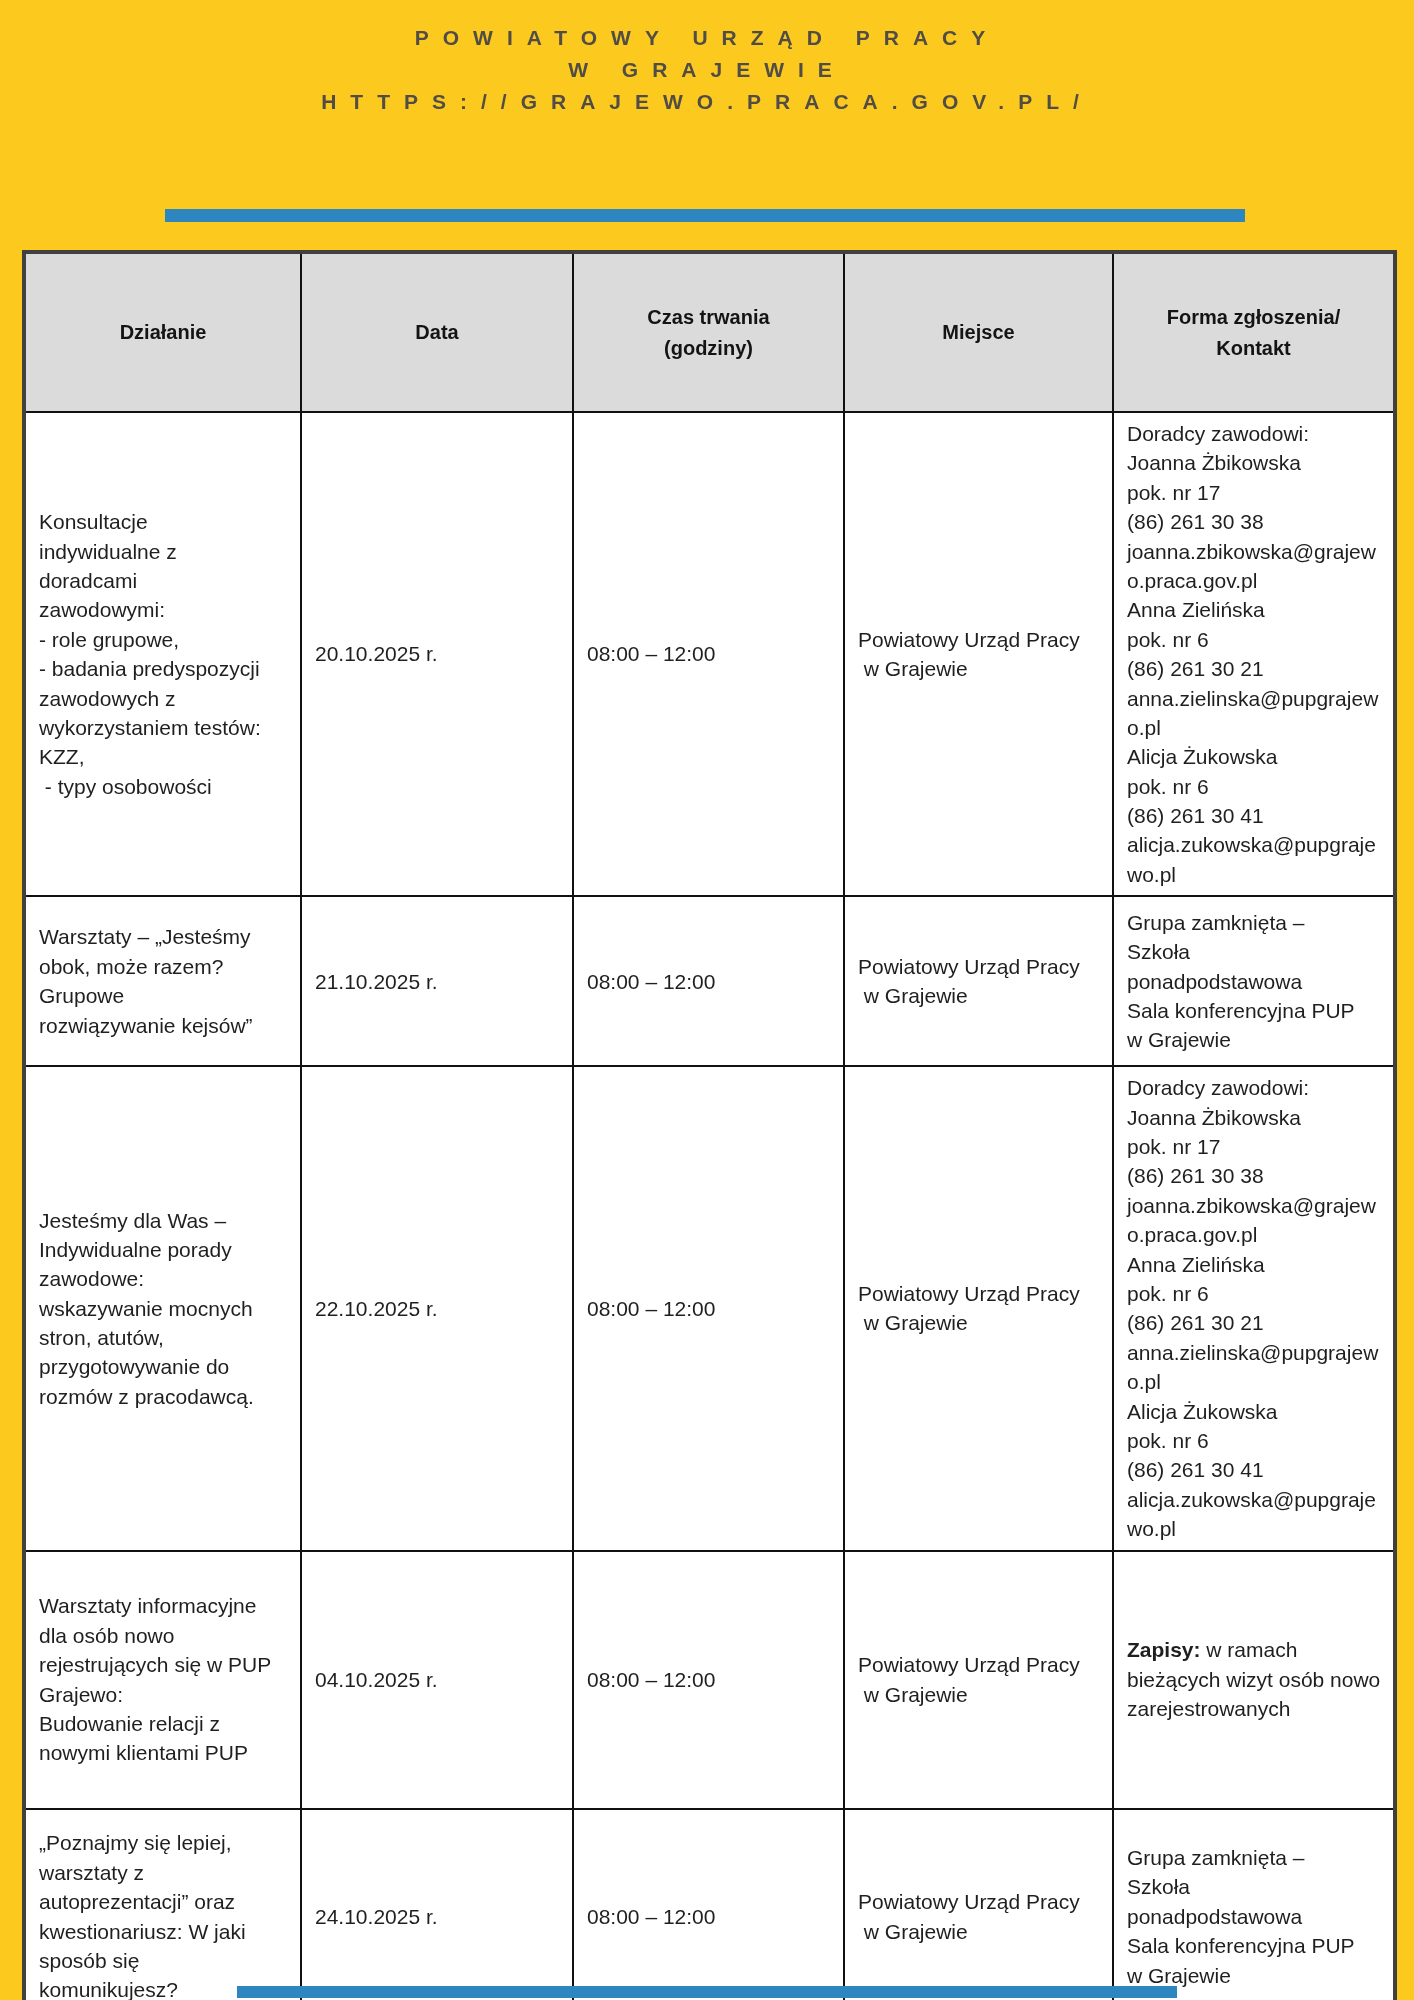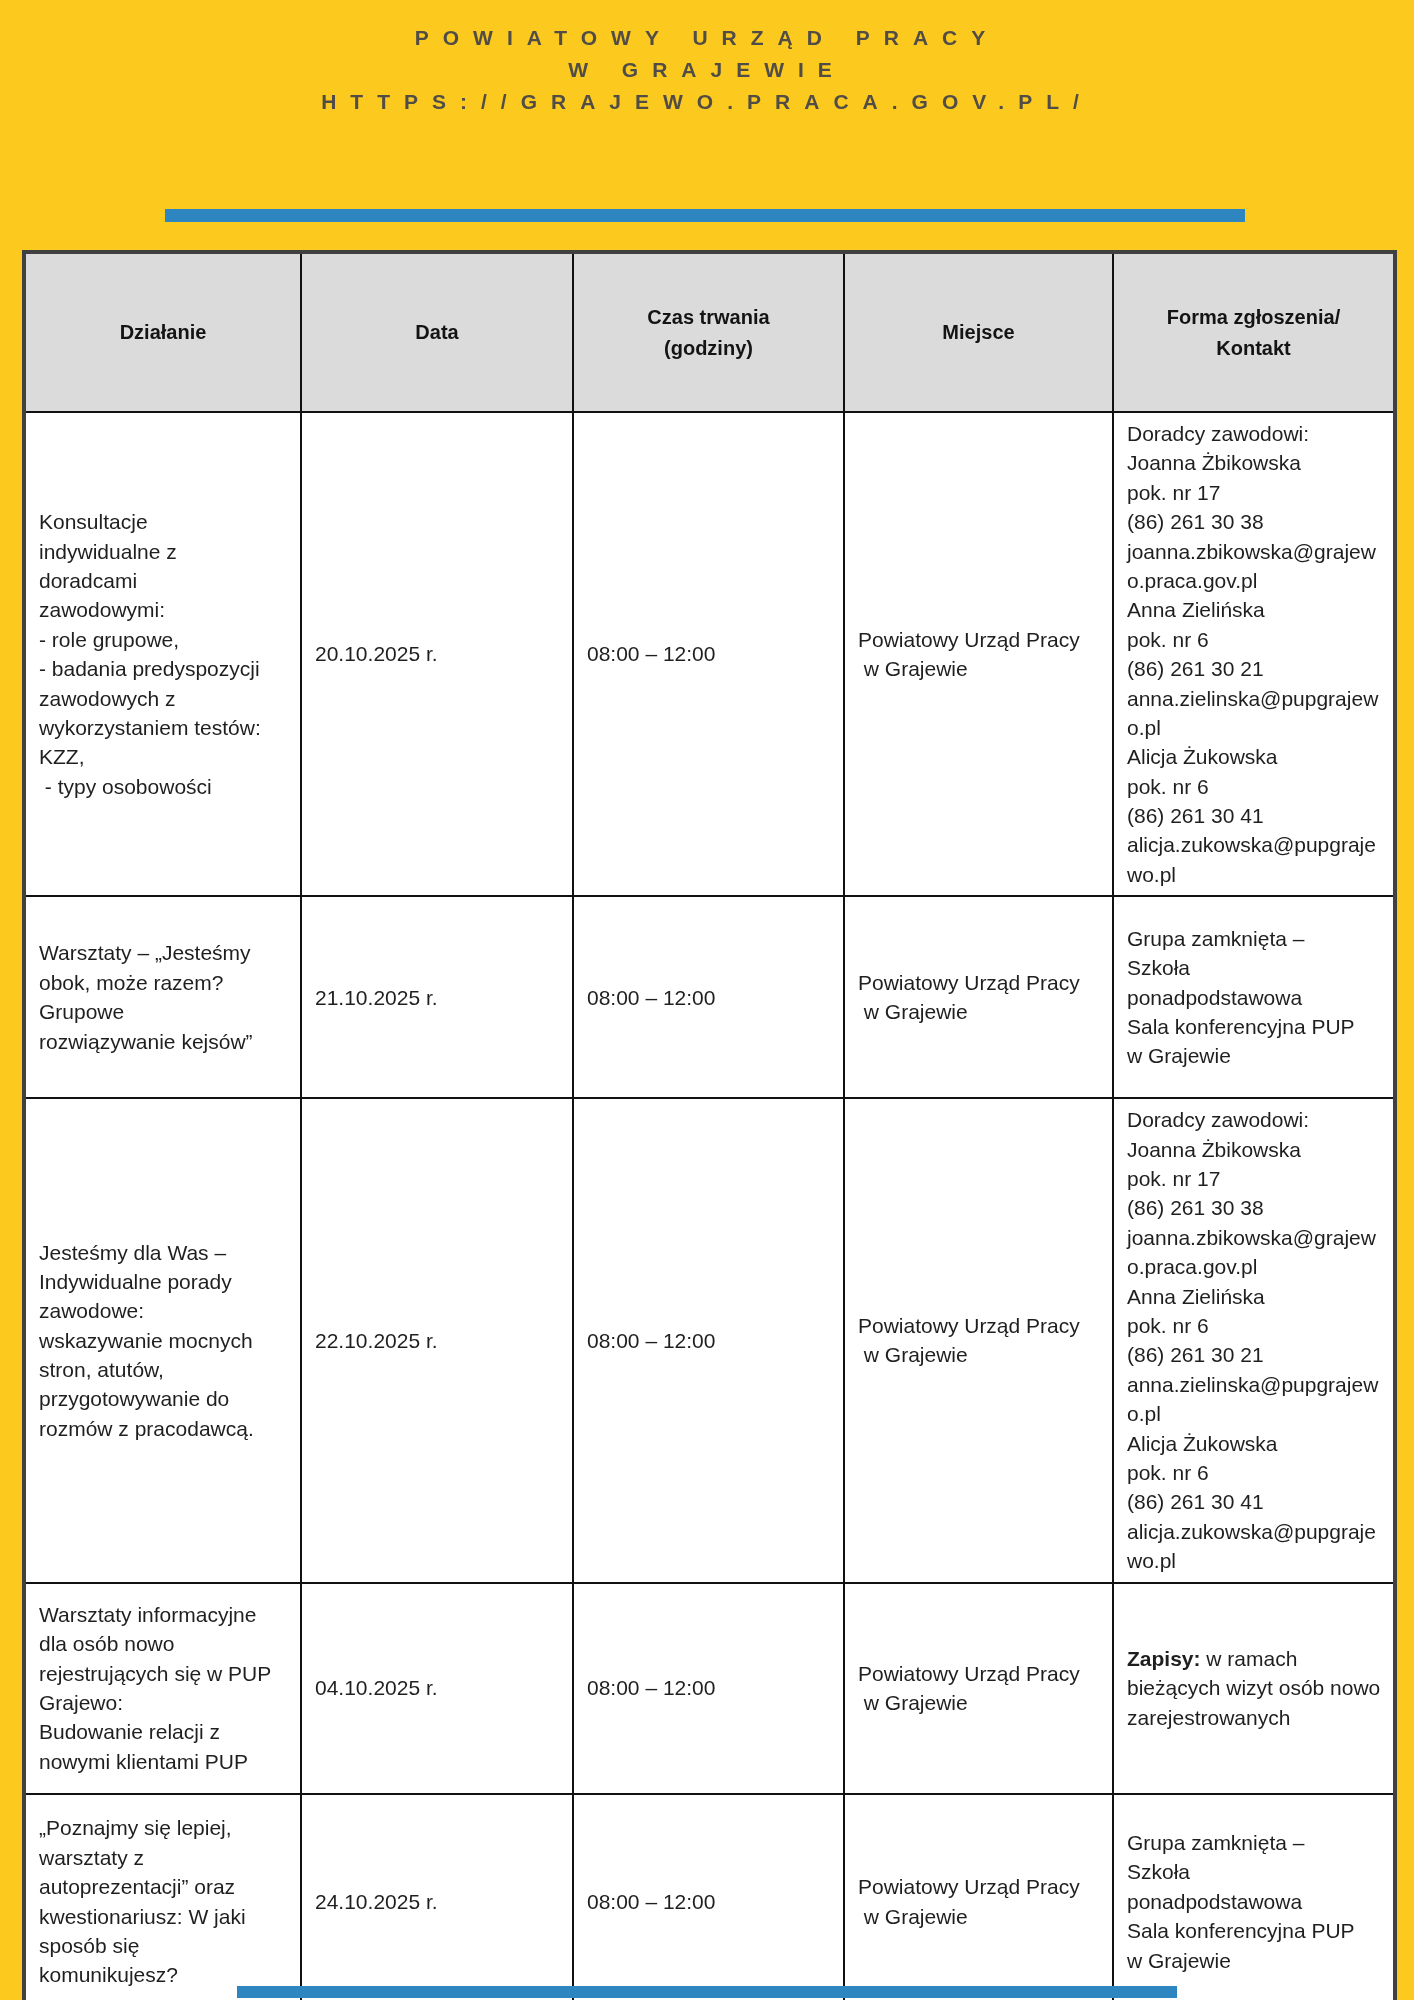--- a/index.html
+++ b/index.html
@@ -115,21 +115,21 @@
 joanna.zbikowska@grajewo.praca.gov.pl
 Anna Zielińska
 pok. nr 6
 (86) 261 30 21
 anna.zielinska@pupgrajewo.pl
 Alicja Żukowska
 pok. nr 6
 (86) 261 30 41
 alicja.zukowska@pupgrajewo.pl</span></td>
     </tr>
-    <tr style="height:202px">
+    <tr style="height:170px">
       <td class="activity">Warsztaty – „Jesteśmy
 obok, może razem?
 Grupowe
 rozwiązywanie kejsów”</td>
       <td>21.10.2025 r.</td>
       <td>08:00 – 12:00</td>
       <td class="place">Powiatowy Urząd Pracy
 &nbsp;w Grajewie</td>
       <td><span class="b"></span><span>Grupa zamknięta –
 Szkoła
@@ -156,21 +156,21 @@
 joanna.zbikowska@grajewo.praca.gov.pl
 Anna Zielińska
 pok. nr 6
 (86) 261 30 21
 anna.zielinska@pupgrajewo.pl
 Alicja Żukowska
 pok. nr 6
 (86) 261 30 41
 alicja.zukowska@pupgrajewo.pl</span></td>
     </tr>
-    <tr style="height:211px">
+    <tr style="height:258px">
       <td class="activity">Warsztaty informacyjne
 dla osób nowo
 rejestrujących się w PUP
 Grajewo:
 Budowanie relacji z
 nowymi klientami PUP</td>
       <td>04.10.2025 r.</td>
       <td>08:00 – 12:00</td>
       <td class="place">Powiatowy Urząd Pracy
 &nbsp;w Grajewie</td>

